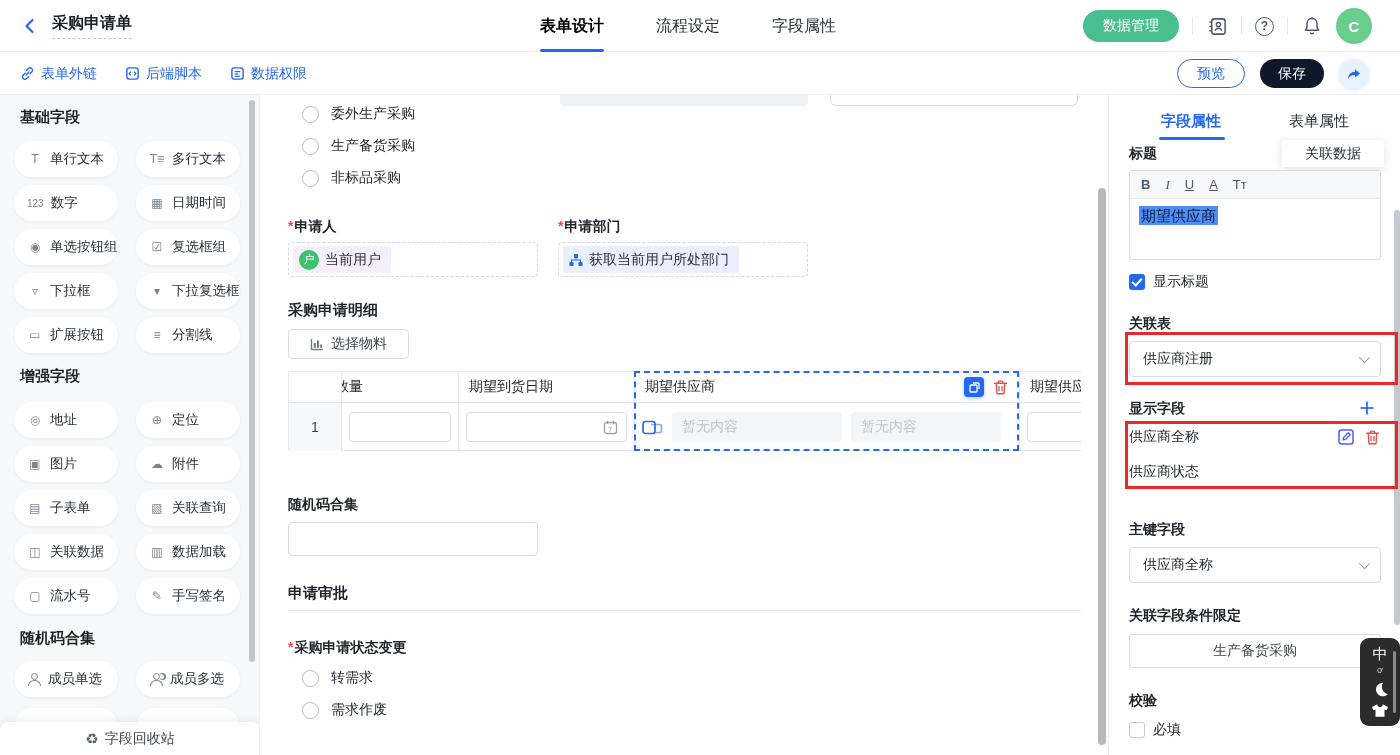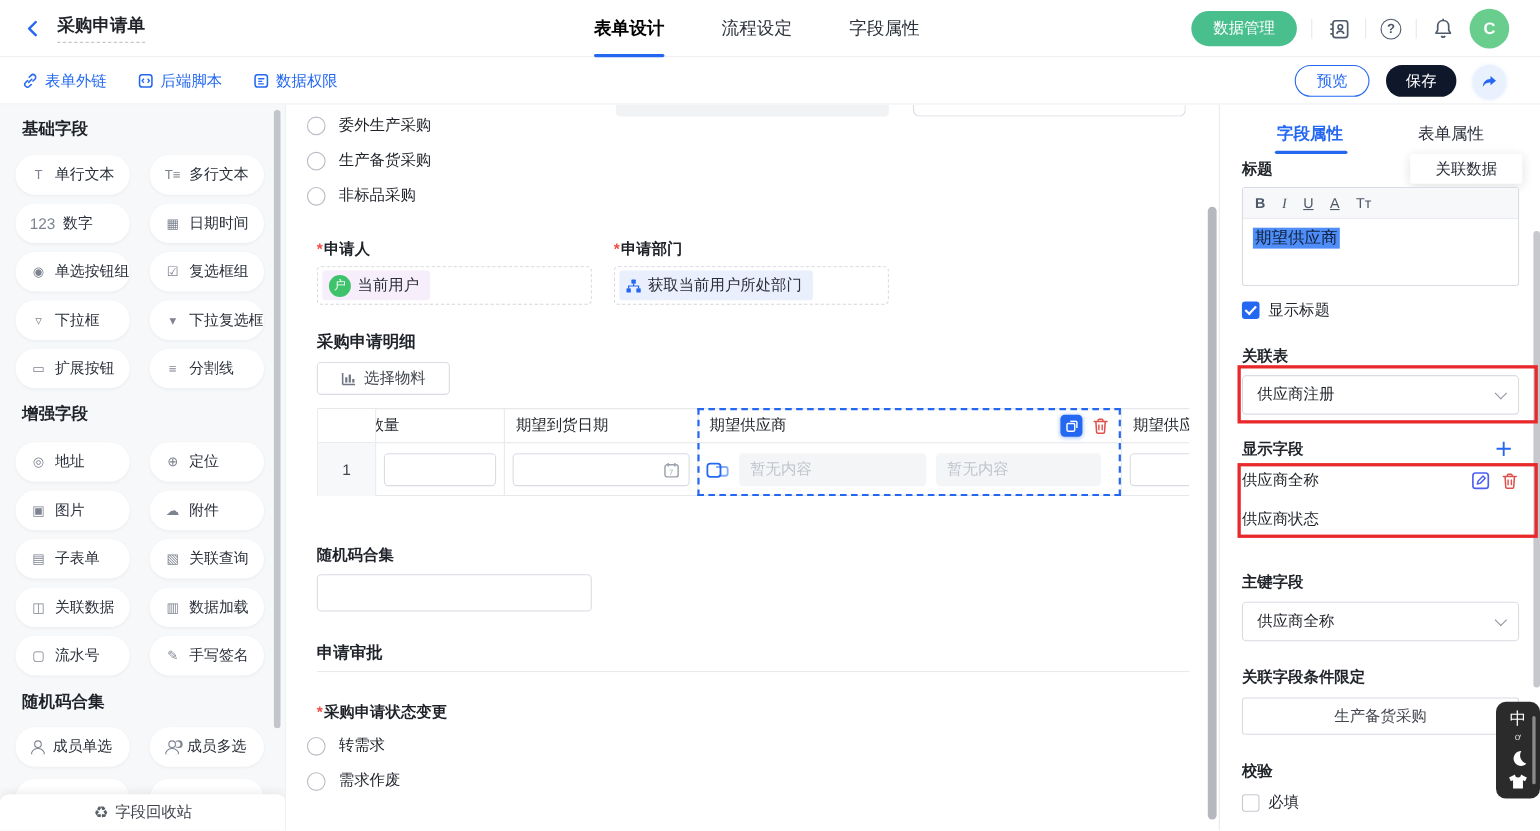--- a/index.html
+++ b/index.html
@@ -42,21 +42,21 @@
   .icon-person::after { content:""; position:absolute; bottom:0; left:1px; width:11px; height:5px; border:1.4px solid #7d838f; border-bottom:none; border-radius:6px 6px 0 0; }
   .icon-person.multi::before { box-shadow:5px 0 0 -1px #f7f8fa, 6px 0 0 0 #7d838f; }
   .side-scroll { position:absolute; left:249px; top:5px; width:6px; height:562px; background:#c2c5cb; border-radius:3px; }
   .recycle-bar { position:absolute; left:0; bottom:0; width:260px; height:33px; background:#fff; border-radius:8px 8px 0 0; box-shadow:0 -2px 8px rgba(31,35,41,.08); display:flex; align-items:center; justify-content:center; gap:6px; color:#42464e; font-size:14px; cursor:pointer; }
   .recycle-ic { color:#595f69; font-size:15px; }
 
   
   .canvas { position:absolute; left:261px; top:95px; width:847px; height:660px; background:#fff; overflow:hidden; }
   .stub-gray { position:absolute; left:299px; top:0; width:248px; height:11px; background:#f1f2f4; border-radius:0 0 4px 4px; }
   .stub-input { position:absolute; left:569px; top:0; width:248px; height:11px; background:#fff; border:1px solid #d9dce3; border-top:none; border-radius:0 0 6px 6px; }
-  .radio-row { position:absolute; left:18px; height:22px; display:flex; align-items:center; gap:12px; }
+  .radio-row { position:absolute; left:41px; height:22px; display:flex; align-items:center; gap:12px; }
   .radio-dot { width:17px; height:17px; border:1px solid #b8bcc4; border-radius:50%; background:#fff; cursor:pointer; flex:none; }
   .radio-lab { font-size:14px; color:#1f2329; }
   .f-label { position:absolute; font-size:14px; font-weight:bold; color:#1f2329; }
   .req { color:#f54a45; margin-right:1px; }
   .dashed-field { position:absolute; height:35px; width:250px; border:1px dashed #d4d7dd; border-radius:4px; background:#fff; display:flex; align-items:center; padding:0 4px; cursor:pointer; }
   .tag { height:27px; border-radius:3px; display:flex; align-items:center; gap:6px; padding:0 10px 0 6px; font-size:14px; color:#2a2f3a; }
   .tag.purple { background:#f7eefb; }
   .tag.blue { background:#e9effc; }
   .user-badge { width:20px; height:20px; border-radius:50%; background:#3ec26b; color:#fff; font-size:11px; display:flex; align-items:center; justify-content:center; }
   .sec-title { position:absolute; font-size:15px; font-weight:bold; color:#1f2329; }
@@ -197,21 +197,21 @@
   <div class="side-title" style="top:13px">基础字段</div>
   <div class="pill" style="left:14px;top:46px">
       <span class="g">T</span>
       <span class="t">单行文本</span>
     </div>
   <div class="pill" style="left:136px;top:46px">
       <span class="g">T≡</span>
       <span class="t">多行文本</span>
     </div>
   <div class="pill" style="left:14px;top:90px">
-      <span class="g" style="font-size:14px">123</span>
+      <span class="g" style="font-size:10px">123</span>
       <span class="t">数字</span>
     </div>
   <div class="pill" style="left:136px;top:90px">
       <span class="g">▦</span>
       <span class="t">日期时间</span>
     </div>
   <div class="pill" style="left:14px;top:134px">
       <span class="g">◉</span>
       <span class="t">单选按钮组</span>
     </div>

